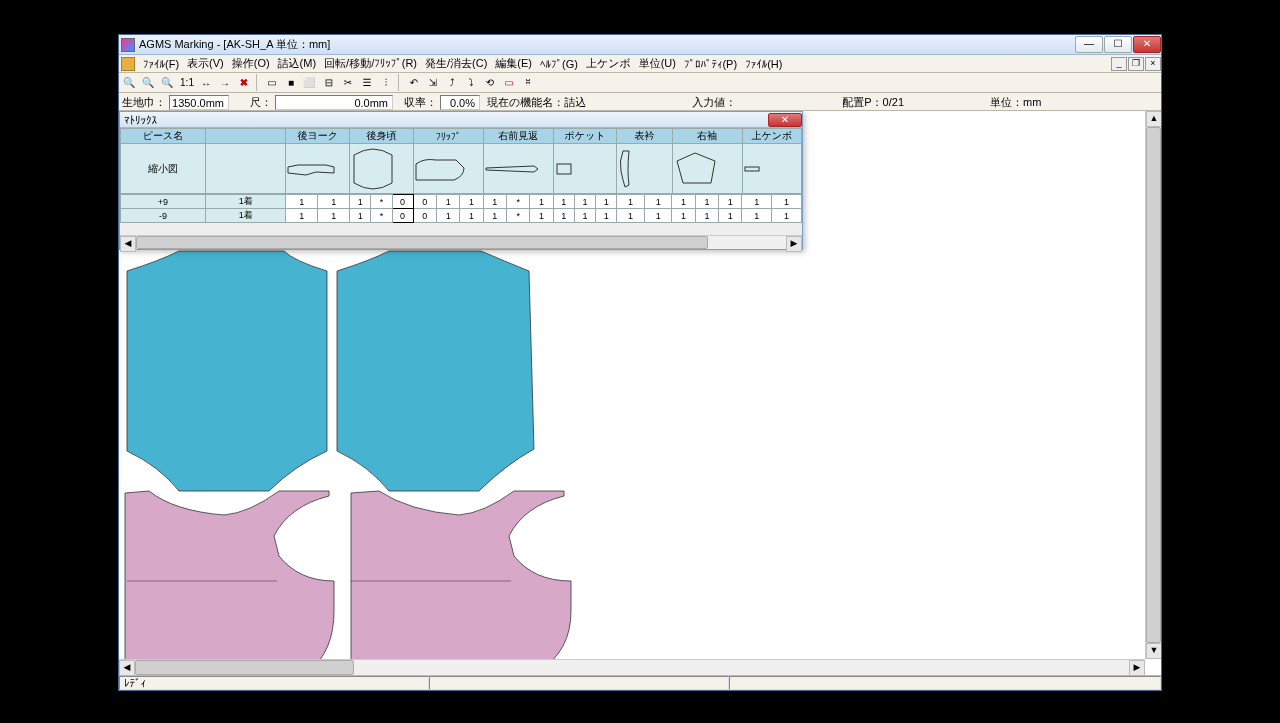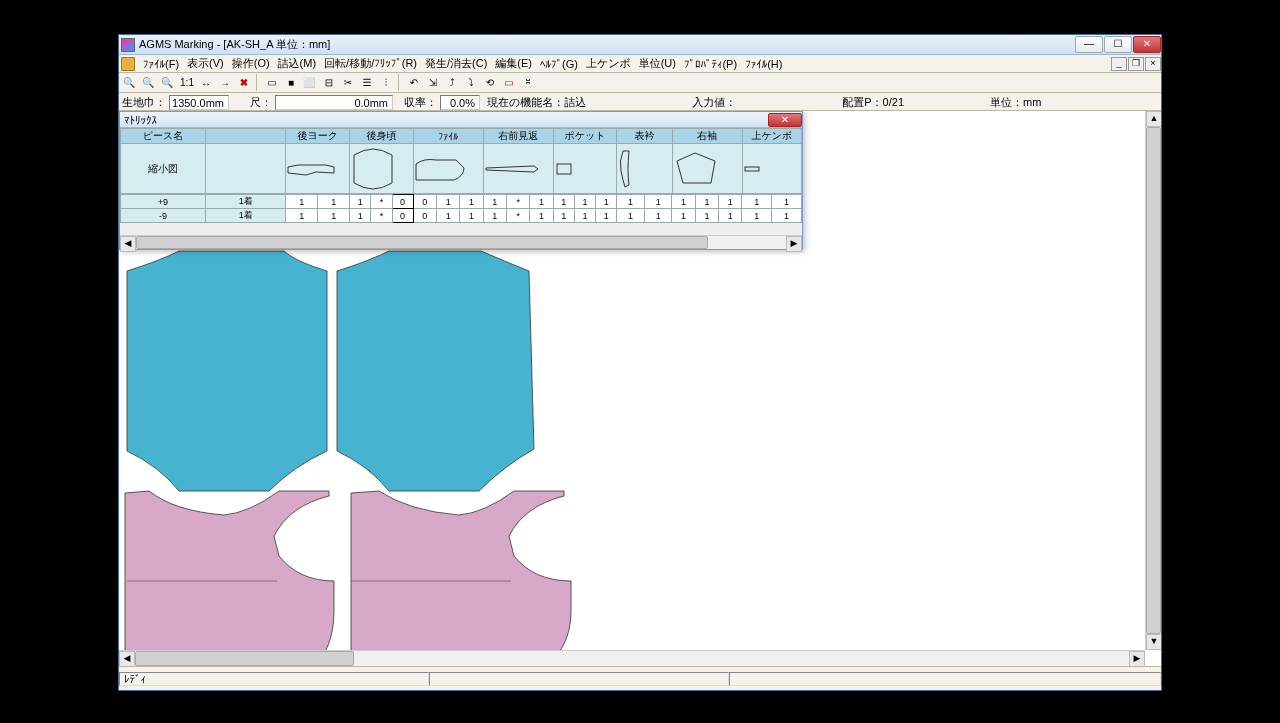--- a/index.html
+++ b/index.html
@@ -33,21 +33,21 @@
   .matrix-panel { position: absolute; left: 0; top: 0; width: 684px; background: #14532d; border: 1px solid #7a9ecc; box-shadow: 2px 2px 6px rgba(0,0,0,.25); }
   .mp-title { height: 16px; background: linear-gradient(to bottom,#eef5fc,#d3e3f4); padding-left: 4px; display: flex; align-items: center; font-size: 11px; border-bottom: 1px solid #a0b8d8; }
   .mp-close { margin-left: auto; width: 34px; height: 14px; background: linear-gradient(to bottom,#e07a7a,#c43434); color: #fff; text-align: center; line-height: 12px; font-size: 10px; cursor: pointer; border: 1px solid #a22; border-radius: 2px; }
   .mp-tbl { border-collapse: collapse; width: 100%; table-layout: fixed; }
   .mp-tbl th, .mp-tbl td { border: 1px solid #9aa; font-size: 10px; text-align: center; overflow: hidden; }
   .mp-tbl th { background: #a9d3e6; height: 14px; font-weight: normal; }
   .thumb-row td { background: #d7ecee; height: 50px; margin-top: 21px; }
   .num-row td { background: #fff; height: 12px; font-size: 9px; }
   .num-row td.lbl { background: #d7ecee; }
   .mp-scroll { height: 14px; background: #f0f0f0; display: flex; border-top: 1px solid #ccc; }
-  .statusbar { height: 24px; background: #f5f2eb; border-top: 1px solid #bdb7a8; display: flex; align-items: center; font-size: 11px; justify-content: flex-end; }
+  .statusbar { height: 15px; background: #f5f2eb; border-top: 1px solid #bdb7a8; display: flex; align-items: center; font-size: 11px; justify-content: flex-end; }
   .statusbar .cell { border: 1px inset #ddd; height: 14px; padding: 0 4px; display: flex; align-items: center; }
   svg { display: block; }
 </style>
 </head>
 <body>
 
 <div class="app-window">
 
   <div class="titlebar">
     <div class="titlebar-icon"></div>
@@ -158,21 +158,21 @@
             <col style="width:52px">
           <col style="width:66px">
             <col style="width:56px">
         </colgroup>
         <tbody>
             <tr>
           <th>ピース名</th>
           <th></th>
           <th>後ヨーク</th>
           <th>後身頃</th>
-          <th>ﾌｧｲﾙ</th>
+          <th>ﾌﾘｯﾌﾟ</th>
           <th>右前見返</th>
           <th>ポケット</th>
           <th>表衿</th>
           <th>右袖</th>
           <th>上ケンボ</th>
         </tr>
         <tr class="thumb-row">
           <td>縮小図</td>
           <td></td>
           <td>

